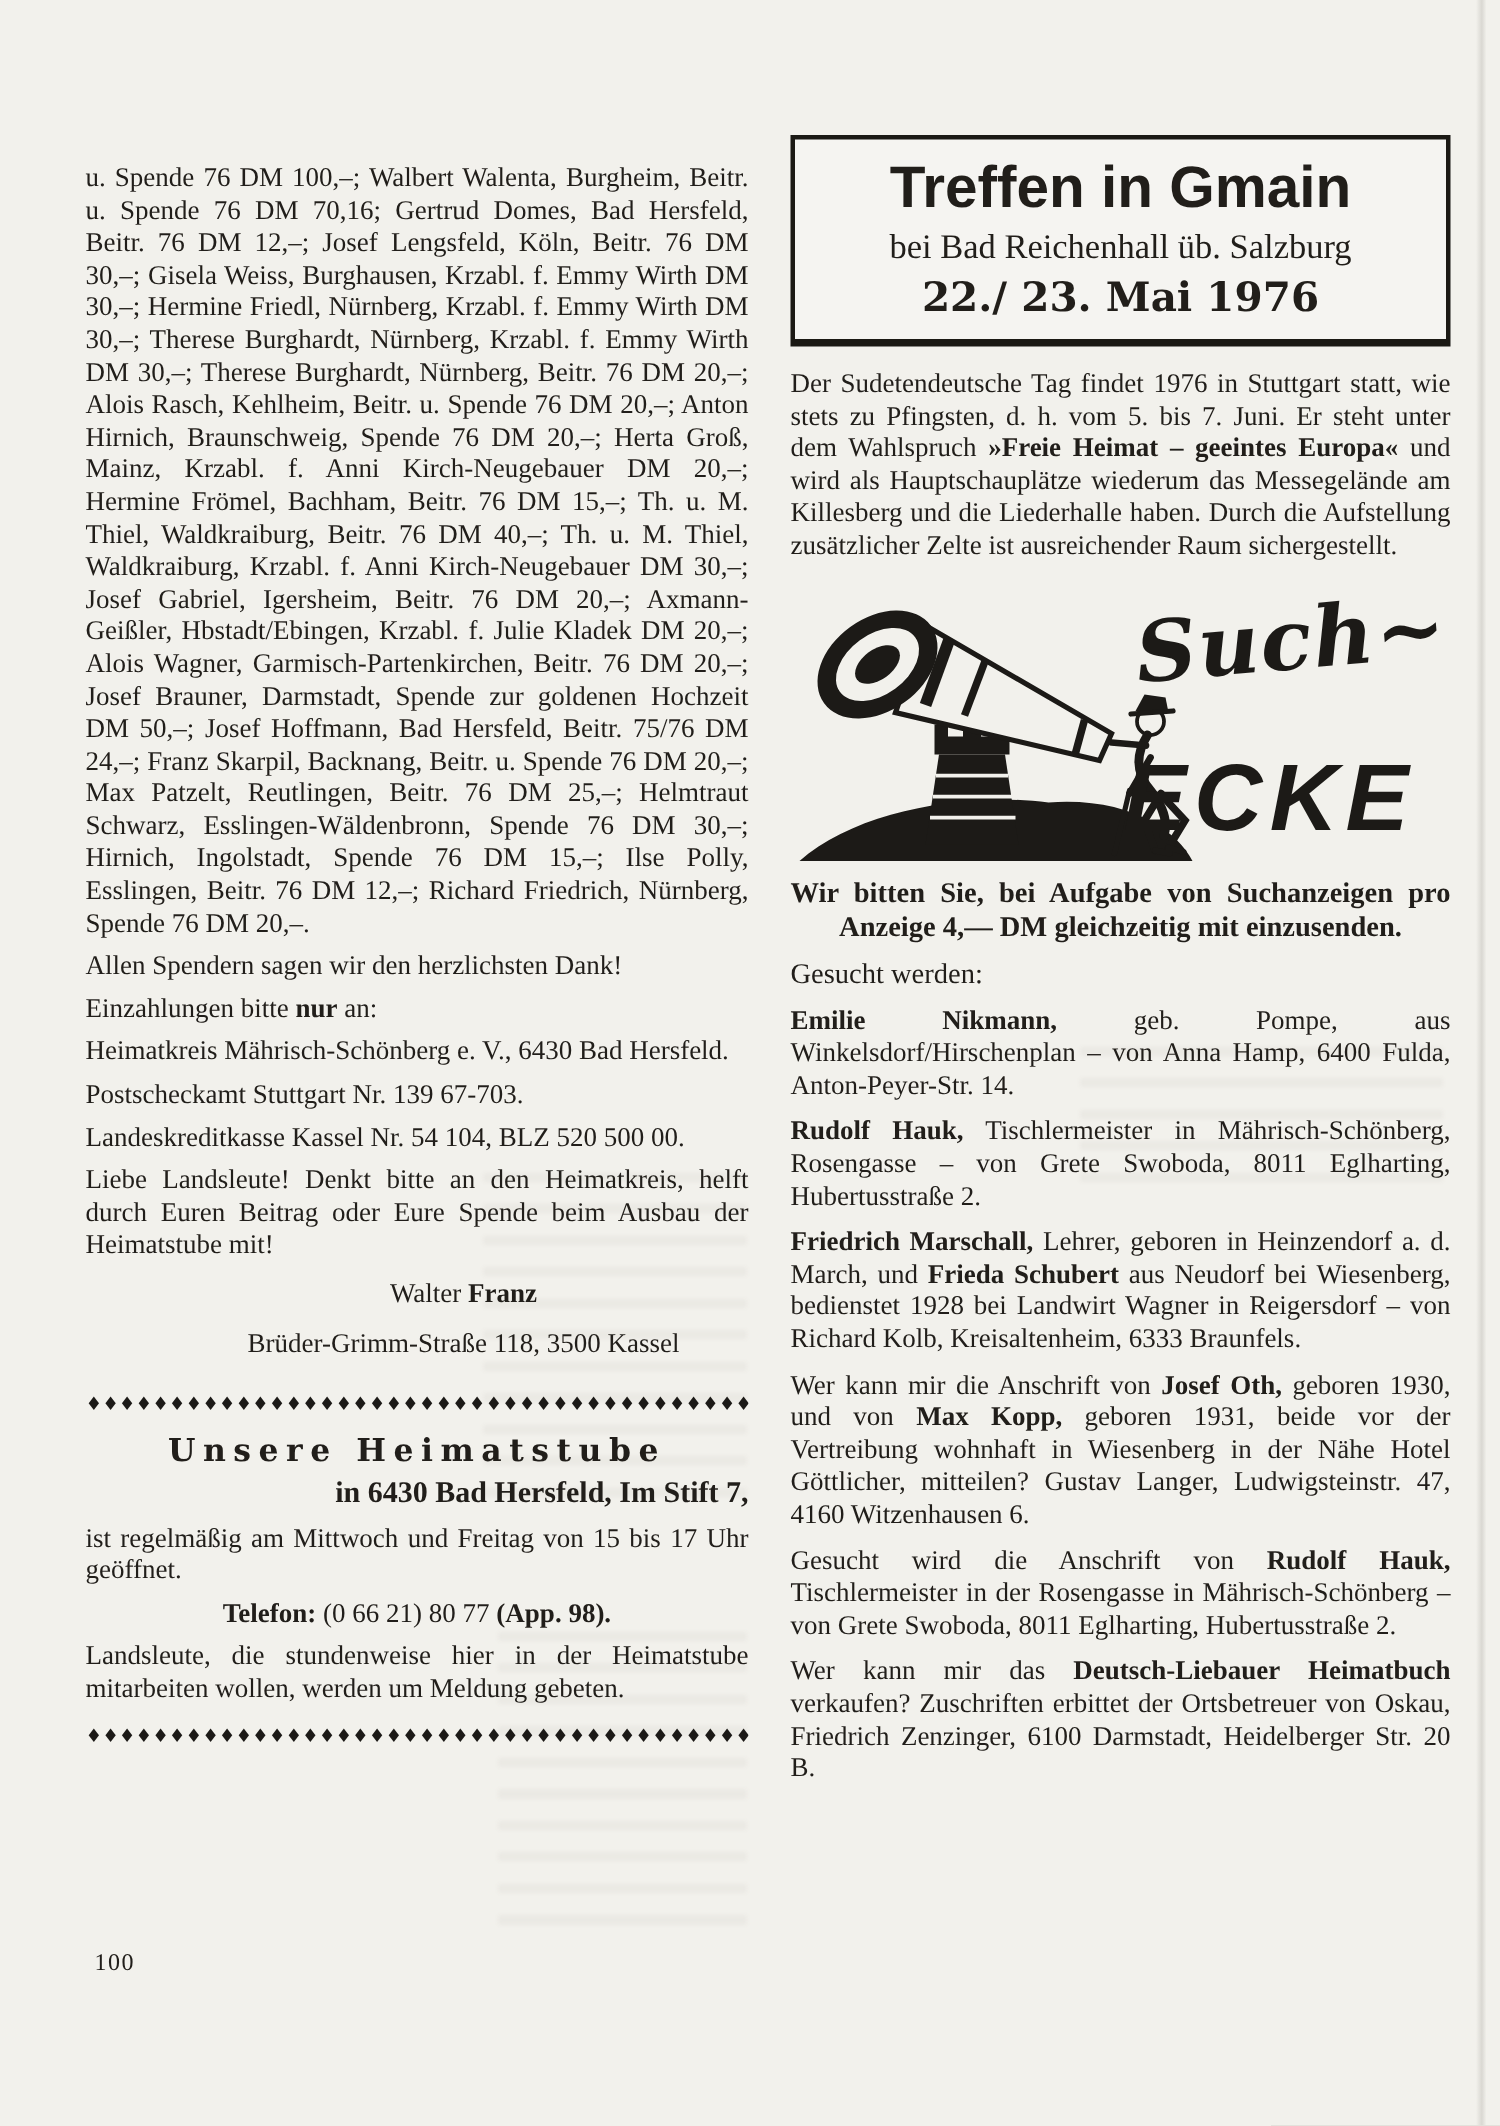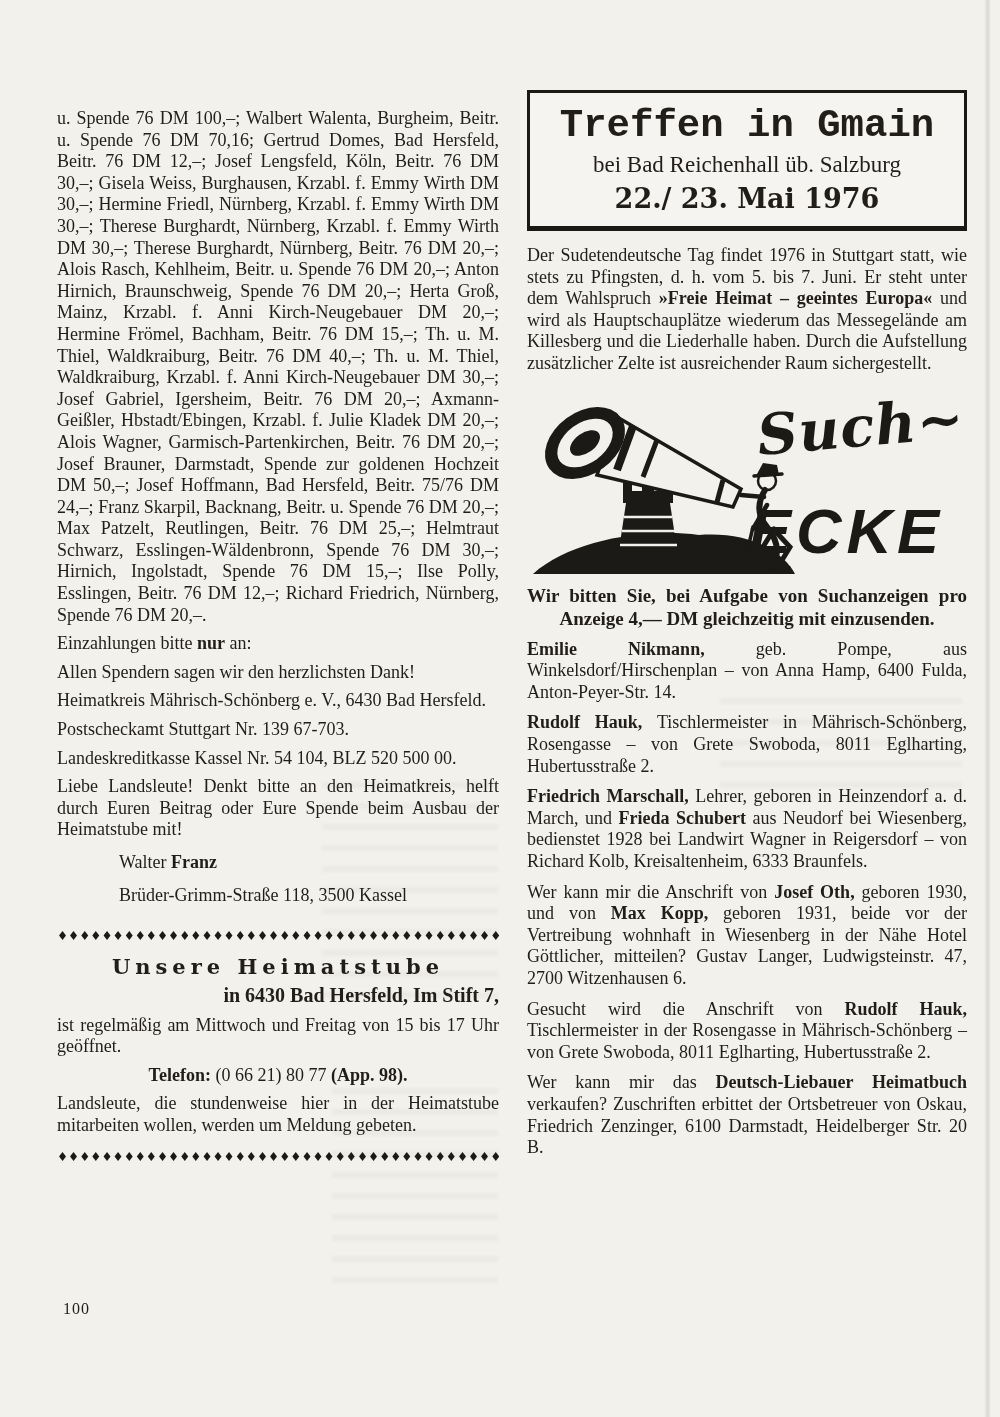--- a/index.html
+++ b/index.html
@@ -11,32 +11,32 @@
   .crease{position:absolute;top:0;right:9px;width:7px;height:100%;
     background:linear-gradient(90deg,rgba(0,0,0,0) 0%,rgba(90,85,75,.16) 55%,rgba(0,0,0,0) 100%);}
   .ghost{position:absolute;opacity:.55;filter:blur(1.4px);
     background:repeating-linear-gradient(180deg,rgba(112,106,95,.10) 0 6px,rgba(0,0,0,0) 6px 21px);}
   .col{position:absolute;width:442px;z-index:2;}
   .col-left{left:57px;top:108px;}
   .col-right{left:527px;top:90px;width:440px;}
   p{margin:0 0 7px 0;}
   .body{font-size:18px;line-height:21.6px;text-align:justify;}
   .b{font-weight:bold;}
-  .indent{padding-left:62px;text-align:left;margin:11px 0;}
+  .indent{padding-left:62px;text-align:center;margin:11px 0;}
   .divider{font-family:"DejaVu Sans",sans-serif;font-size:12.4px;letter-spacing:0;
     white-space:nowrap;overflow:hidden;color:#1c1a17;line-height:1;margin:0;}
   .divider.top{margin-top:24px;margin-bottom:12px;}
   .divider.bottom{margin-top:14px;}
   .stube-title{font-family:"DejaVu Serif",serif;font-weight:bold;font-size:21px;
     letter-spacing:5px;text-align:center;margin:4px 0 6px;line-height:1.1;}
   .stube-sub{font-weight:bold;font-size:20px;text-align:right;margin:0 0 8px;}
   .stube-phone{font-size:18px;line-height:21.6px;text-align:center;}
   .event-box{border:3px solid #1b1914;border-bottom-width:5px;text-align:center;
     padding:10px 6px 12px;margin:0 0 14px 0;background:rgba(255,255,255,.25);}
-  .event-title{font-family:Liberation Mono, monospace;font-weight:bold;font-size:39px;line-height:1.08;margin:2px 0 5px;}
+  .event-title{font-family:Liberation Sans, sans-serif;font-weight:bold;font-size:39px;line-height:1.08;margin:2px 0 5px;}
   .event-sub{font-size:23px;margin:0 0 5px;}
   .event-date{font-family:"DejaVu Serif",serif;font-weight:bold;font-size:27px;margin:0;}
   .tag-heading{font-family:"Liberation Sans",sans-serif;font-weight:bold;font-size:28px;
     text-align:center;margin:12px 0 10px;letter-spacing:.3px;}
   .logo{margin:16px 0 8px;}
   .logo svg{display:block;}
   .notice{font-weight:bold;font-size:19px;line-height:23px;text-align:justify;
     -moz-text-align-last:center;text-align-last:center;margin:0 0 9px;}
   .gesucht{font-size:19px;margin:0 0 9px;}
   .entry{font-size:18px;line-height:21.6px;text-align:justify;margin:0 0 9px;}
@@ -47,22 +47,22 @@
 
 <div class="page">
 
   <div class="ghost" style="left:720px;top:698px;width:242px;height:96px;"></div>
   <div class="ghost" style="left:322px;top:782px;width:176px;height:228px;"></div>
   <div class="ghost" style="left:332px;top:1088px;width:166px;height:196px;"></div>
   <div class="crease"></div>
 
   <div class="col col-left">
     <p class="body">u. Spende 76 DM 100,–; Walbert Walenta, Burgheim, Beitr. u. Spende 76 DM 70,16; Gertrud Domes, Bad Hersfeld, Beitr. 76 DM 12,–; Josef Lengsfeld, Köln, Beitr. 76 DM 30,–; Gisela Weiss, Burghausen, Krzabl. f. Emmy Wirth DM 30,–; Hermine Friedl, Nürnberg, Krzabl. f. Emmy Wirth DM 30,–; Therese Burghardt, Nürnberg, Krzabl. f. Emmy Wirth DM 30,–; Therese Burghardt, Nürnberg, Beitr. 76 DM 20,–; Alois Rasch, Kehlheim, Beitr. u. Spende 76 DM 20,–; Anton Hirnich, Braunschweig, Spende 76 DM 20,–; Herta Groß, Mainz, Krzabl. f. Anni Kirch-Neugebauer DM 20,–; Hermine Frömel, Bachham, Beitr. 76 DM 15,–; Th. u. M. Thiel, Waldkraiburg, Beitr. 76 DM 40,–; Th. u. M. Thiel, Waldkraiburg, Krzabl. f. Anni Kirch-Neugebauer DM 30,–; Josef Gabriel, Igersheim, Beitr. 76 DM 20,–; Axmann-Geißler, Hbstadt/Ebingen, Krzabl. f. Julie Kladek DM 20,–; Alois Wagner, Garmisch-Partenkirchen, Beitr. 76 DM 20,–; Josef Brauner, Darmstadt, Spende zur goldenen Hochzeit DM 50,–; Josef Hoffmann, Bad Hersfeld, Beitr. 75/76 DM 24,–; Franz Skarpil, Backnang, Beitr. u. Spende 76 DM 20,–; Max Patzelt, Reutlingen, Beitr. 76 DM 25,–; Helmtraut Schwarz, Esslingen-Wäldenbronn, Spende 76 DM 30,–; Hirnich, Ingolstadt, Spende 76 DM 15,–; Ilse Polly, Esslingen, Beitr. 76 DM 12,–; Richard Friedrich, Nürnberg, Spende 76 DM 20,–.</p>
+    <p class="body">Allen Spendern sagen wir den herzlichsten Dank!</p>
     <p class="body"><span>Einzahlungen bitte </span><span class="b">nur</span><span> an:</span></p>
-    <p class="body">Allen Spendern sagen wir den herzlichsten Dank!</p>
     <p class="body">Heimatkreis Mährisch-Schönberg e. V., 6430 Bad Hersfeld.</p>
     <p class="body">Postscheckamt Stuttgart Nr. 139 67-703.</p>
     <p class="body">Landeskreditkasse Kassel Nr. 54 104, BLZ 520 500 00.</p>
     <p class="body">Liebe Landsleute! Denkt bitte an den Heimatkreis, helft durch Euren Beitrag oder Eure Spende beim Ausbau der Heimatstube mit!</p>
     <p class="body indent"><span>Walter </span><span class="b">Franz</span></p>
     <p class="body indent">Brüder-Grimm-Straße 118, 3500 Kassel</p>
 
     <div class="divider top">♦♦♦♦♦♦♦♦♦♦♦♦♦♦♦♦♦♦♦♦♦♦♦♦♦♦♦♦♦♦♦♦♦♦♦♦♦♦♦♦♦♦♦♦</div>
     <div class="stube-title">Unsere Heimatstube</div>
     <div class="stube-sub">in 6430 Bad Hersfeld, Im Stift 7,</div>
@@ -112,23 +112,24 @@
             <path d="M250,142 L263,156 L252,174" stroke-width="5"></path>
             <path d="M243,176 l10,2 M252,174 l10,3" stroke-width="4"></path>
           </g>
           <text x="232" y="64" font-family="DejaVu Serif, serif" font-style="italic" font-weight="bold" font-size="56" letter-spacing="1" transform="rotate(-5 232 64)">Such~</text>
           <text x="222" y="162" font-family="Liberation Sans, sans-serif" font-style="italic" font-weight="bold" font-size="63" letter-spacing="5">ECKE</text>
         </g>
       </svg>
     </div>
 
     <p class="notice">Wir bitten Sie, bei Aufgabe von Suchanzeigen pro Anzeige 4,— DM gleichzeitig mit einzusenden.</p>
+    <p class="gesucht">Gesucht werden:</p>
 
     <p class="entry"><span class="b">Emilie Nikmann,</span><span> geb. Pompe, aus Winkelsdorf/Hirschenplan – von Anna Hamp, 6400 Fulda, Anton-Peyer-Str. 14.</span></p>
     <p class="entry"><span class="b">Rudolf Hauk,</span><span> Tischlermeister in Mährisch-Schönberg, Rosengasse – von Grete Swoboda, 8011 Eglharting, Hubertusstraße 2.</span></p>
     <p class="entry"><span class="b">Friedrich Marschall,</span><span> Lehrer, geboren in Heinzendorf a. d. March, und </span><span class="b">Frieda Schubert</span><span> aus Neudorf bei Wiesenberg, bedienstet 1928 bei Landwirt Wagner in Reigersdorf – von Richard Kolb, Kreisaltenheim, 6333 Braunfels.</span></p>
-    <p class="entry"><span>Wer kann mir die Anschrift von </span><span class="b">Josef Oth,</span><span> geboren 1930, und von </span><span class="b">Max Kopp,</span><span> geboren 1931, beide vor der Vertreibung wohnhaft in Wiesenberg in der Nähe Hotel Göttlicher, mitteilen? Gustav Langer, Ludwigsteinstr. 47, 2700 Witzenhausen 6.</span></p>
+    <p class="entry"><span>Wer kann mir die Anschrift von </span><span class="b">Josef Oth,</span><span> geboren 1930, und von </span><span class="b">Max Kopp,</span><span> geboren 1931, beide vor der Vertreibung wohnhaft in Wiesenberg in der Nähe Hotel Göttlicher, mitteilen? Gustav Langer, Ludwigsteinstr. 47, 4160 Witzenhausen 6.</span></p>
     <p class="entry"><span>Gesucht wird die Anschrift von </span><span class="b">Rudolf Hauk,</span><span> Tischlermeister in der Rosengasse in Mährisch-Schönberg – von Grete Swoboda, 8011 Eglharting, Hubertusstraße 2.</span></p>
     <p class="entry"><span>Wer kann mir das </span><span class="b">Deutsch-Liebauer Heimatbuch</span><span> verkaufen? Zuschriften erbittet der Ortsbetreuer von Oskau, Friedrich Zenzinger, 6100 Darmstadt, Heidelberger Str. 20 B.</span></p>
   </div>
 
   <div class="page-number">100</div>
 </div>
 
 </body></html>

